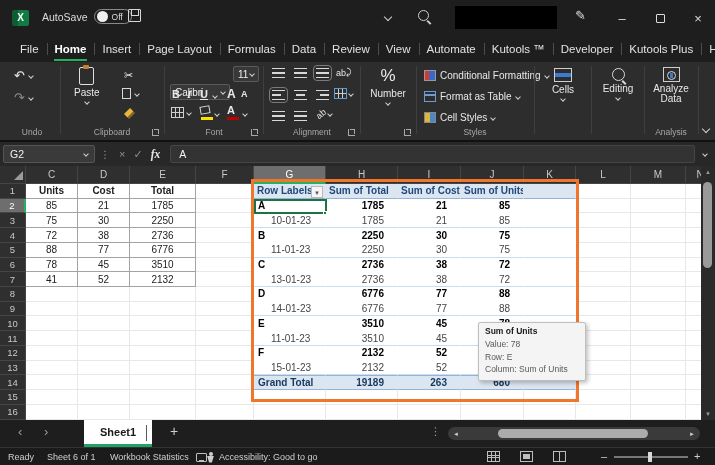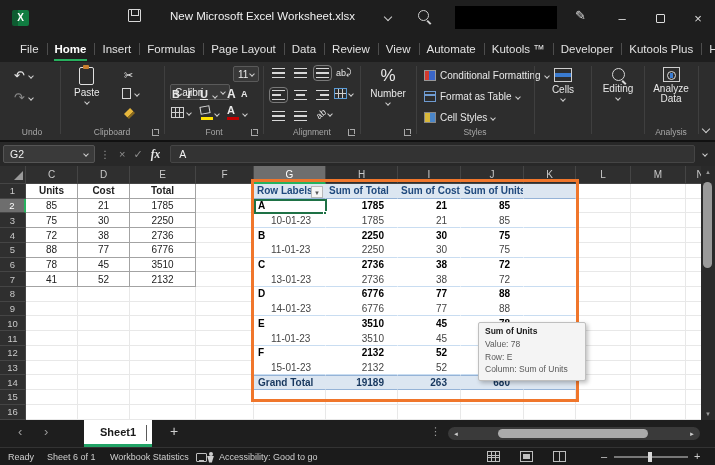--- a/index.html
+++ b/index.html
@@ -153,39 +153,45 @@
   #acc-person::before { content:""; position:absolute; left:3px; top:0; width:4px; height:4px; border-radius:50%; background:#cfcfcf; }
   #acc-person::after { content:""; position:absolute; left:1px; top:4px; width:7px; height:7px; background:#cfcfcf; clip-path:polygon(0 0,100% 0,70% 100%,30% 100%); }
 </style>
 </head>
 <body>
 
 <div id="stage">
 
   <div id="titlebar">
     <div id="xl-logo">X</div>
+    <div id="autosave">
+      <span>AutoSave</span>
+      <span class="toggle-pill">
+        <span class="toggle-knob"></span>
+        <span class="toggle-state">Off</span>
+      </span>
+    </div>
     <div id="save-icon"></div>
-    <div id="doc-title">New Microsoft Excel Worksheet.xlsx</div>
     <span id="title-chev" class="chev"></span>
     <span id="search-icon" class="mag"></span>
     <div id="redacted"></div>
     <div id="pen-icon">✎</div>
     <div id="min-btn" class="wbtn">–</div>
     <div id="max-btn" class="wbtn">
         <span id="max-box"></span>
       </div>
     <div id="close-btn" class="wbtn">×</div>
   </div>
 
   <div id="ribbontabs">
       <div class="rtab">File</div>
       <div class="rtab active">Home</div>
       <div class="rtab">Insert</div>
+      <div class="rtab">Page Layout</div>
       <div class="rtab">Formulas</div>
-      <div class="rtab">Page Layout</div>
       <div class="rtab">Data</div>
       <div class="rtab">Review</div>
       <div class="rtab">View</div>
       <div class="rtab">Automate</div>
       <div class="rtab">Kutools ™</div>
       <div class="rtab">Developer</div>
       <div class="rtab">Kutools Plus</div>
       <div class="rtab">Help</div>
     </div>
 

